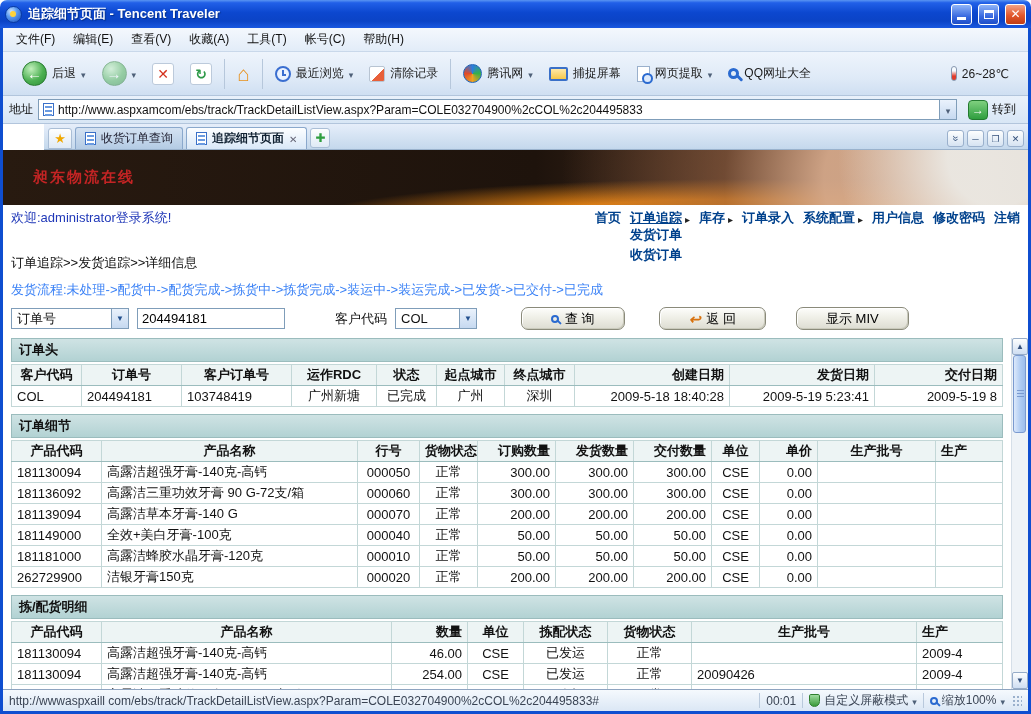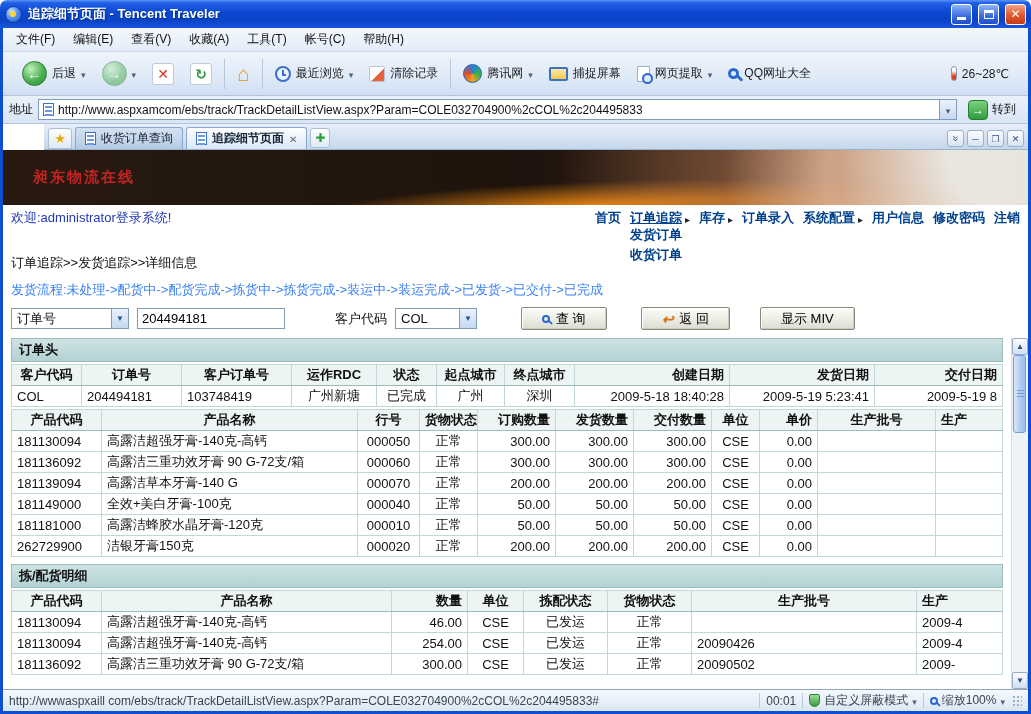--- a/index.html
+++ b/index.html
@@ -134,22 +134,22 @@
   .formrow { margin:8px 0 0 8px; display:flex; align-items:center; gap:8px; }
   .xp-select { height:21px; border:1px solid #7f9db9; background:#fff; display:flex; align-items:center; }
   .xp-select .val { padding:0 5px; font-size:13px; flex:1; white-space:nowrap; }
   .xp-select .arrow { width:17px; height:19px; border-left:1px solid #7f9db9; display:flex; align-items:center;
     justify-content:center; background:linear-gradient(180deg,#eaf2fc 0%,#c6d9f0 100%); font-size:8px; color:#23508e; }
   .xp-select .arrow::before { content:"▼"; }
   .sel-order { width:118px; } .sel-cust { width:82px; }
   .xp-input { width:148px; height:21px; border:1px solid #7f9db9; padding:0 4px; font-size:13px;
     font-family:"Liberation Sans","DejaVu Sans",sans-serif; }
   .lbl-cust { margin-left:42px; font-size:13px; }
-  .xp-btn { height:23px; padding:0 20px; display:flex; align-items:center; gap:6px; font-size:13px;
-    background:linear-gradient(180deg,#fdfdfb,#efefe7 45%,#dddcd2); border:1px solid #8a8a7a; border-radius:2px;
+  .xp-btn { height:23px; padding:0 29px; display:flex; align-items:center; gap:6px; font-size:13px;
+    background:linear-gradient(180deg,#fdfdfb,#efefe7 45%,#dddcd2); border:1px solid #8a8a7a; border-radius:7px;
     box-shadow:inset 1px 1px 0 #fff, inset -1px -1px 0 #cacabc; cursor:pointer; }
   .btn-search { margin-left:36px; } .btn-back { margin-left:26px; } .btn-miv { margin-left:22px; }
   .ret-ico::before { content:"↩"; color:#d8720f; font-weight:bold; font-size:14px; }
 
   
   .tables { flex:1; min-height:0; position:relative; padding:8px 25px 0 8px; overflow:hidden; }
   .sec { background:linear-gradient(180deg,#cfe3e4,#b2d2d3); border:1px solid #9bbcbd; padding:2px 7px;
     font-weight:bold; font-size:13px; margin-top:7px; }
   .sec.first { margin-top:0; }
   table { width:100%; border-collapse:collapse; table-layout:fixed; font-size:13px; margin-top:2px; }
@@ -432,20 +432,21 @@
                 <td class="c4">已完成</td>
                 <td class="c5">广州</td>
                 <td class="c6">深圳</td>
                 <td class="c7">2009-5-18 18:40:28</td>
                 <td class="c8">2009-5-19 5:23:41</td>
                 <td class="c9">2009-5-19 8</td>
               </tr>
             </tbody>
           </table>
 
+        <div class="sec">订单细节</div>
         <table id="tbl-detail">
             <thead>
               <tr>
                 <th class="c0">产品代码</th>
                 <th class="c1">产品名称</th>
                 <th class="c2">行号</th>
                 <th class="c3">货物状态</th>
                 <th class="c4">订购数量</th>
                 <th class="c5">发货数量</th>
                 <th class="c6">交付数量</th>

